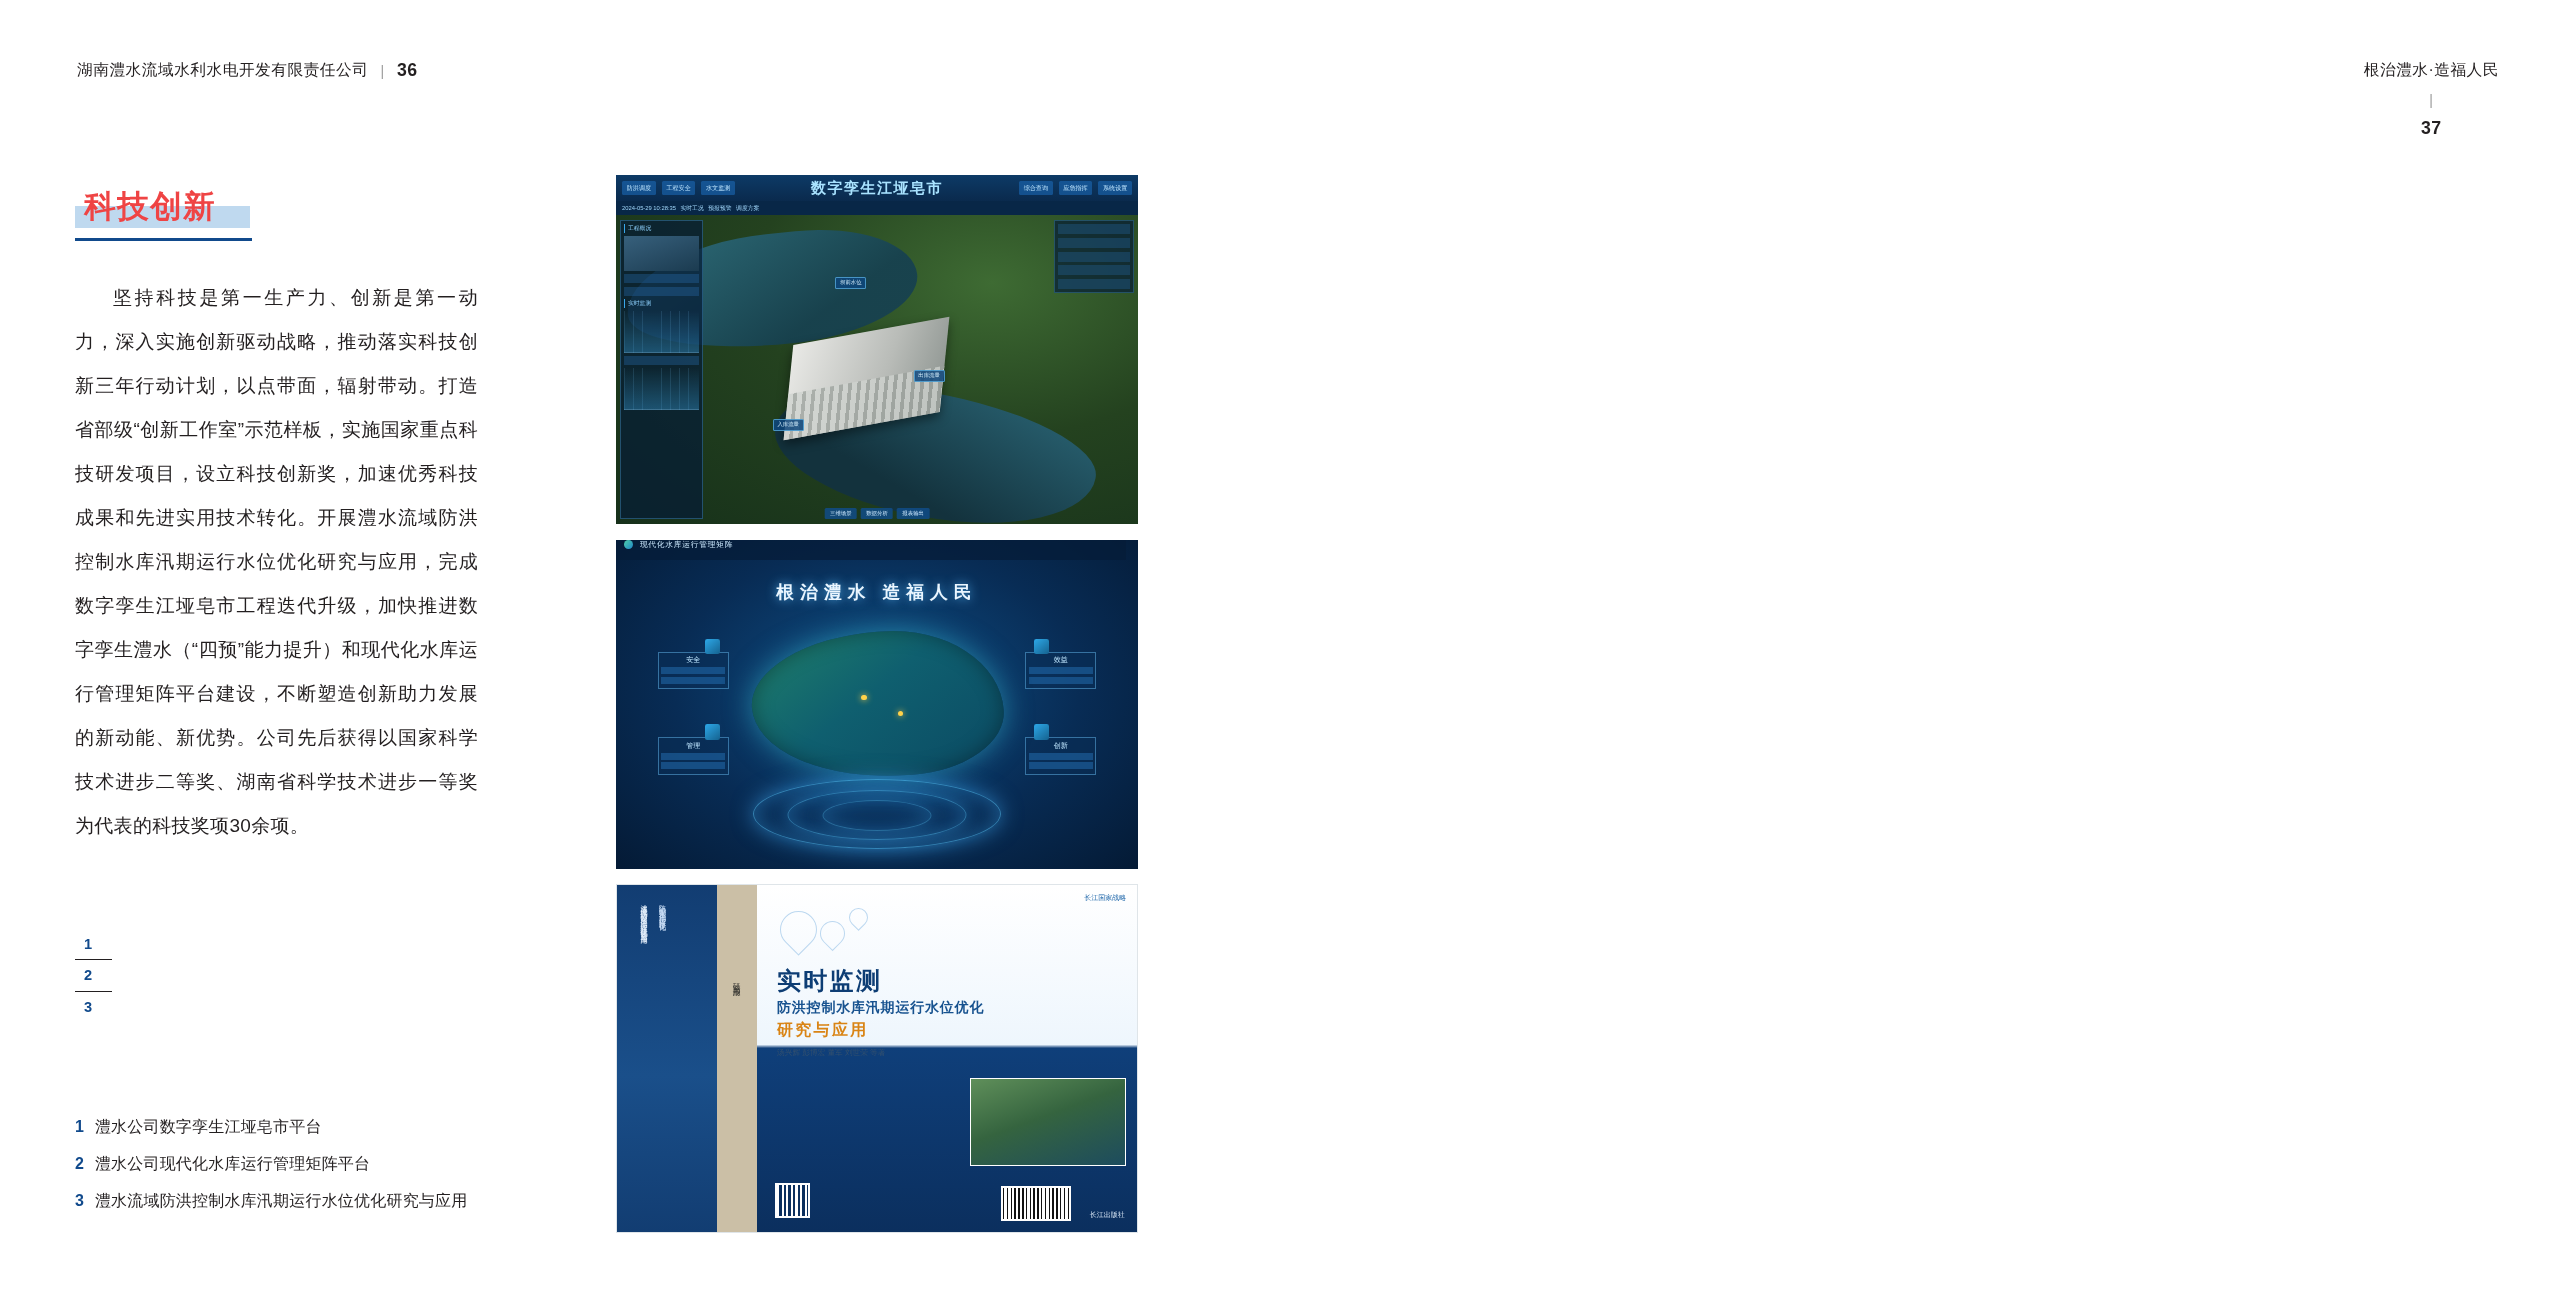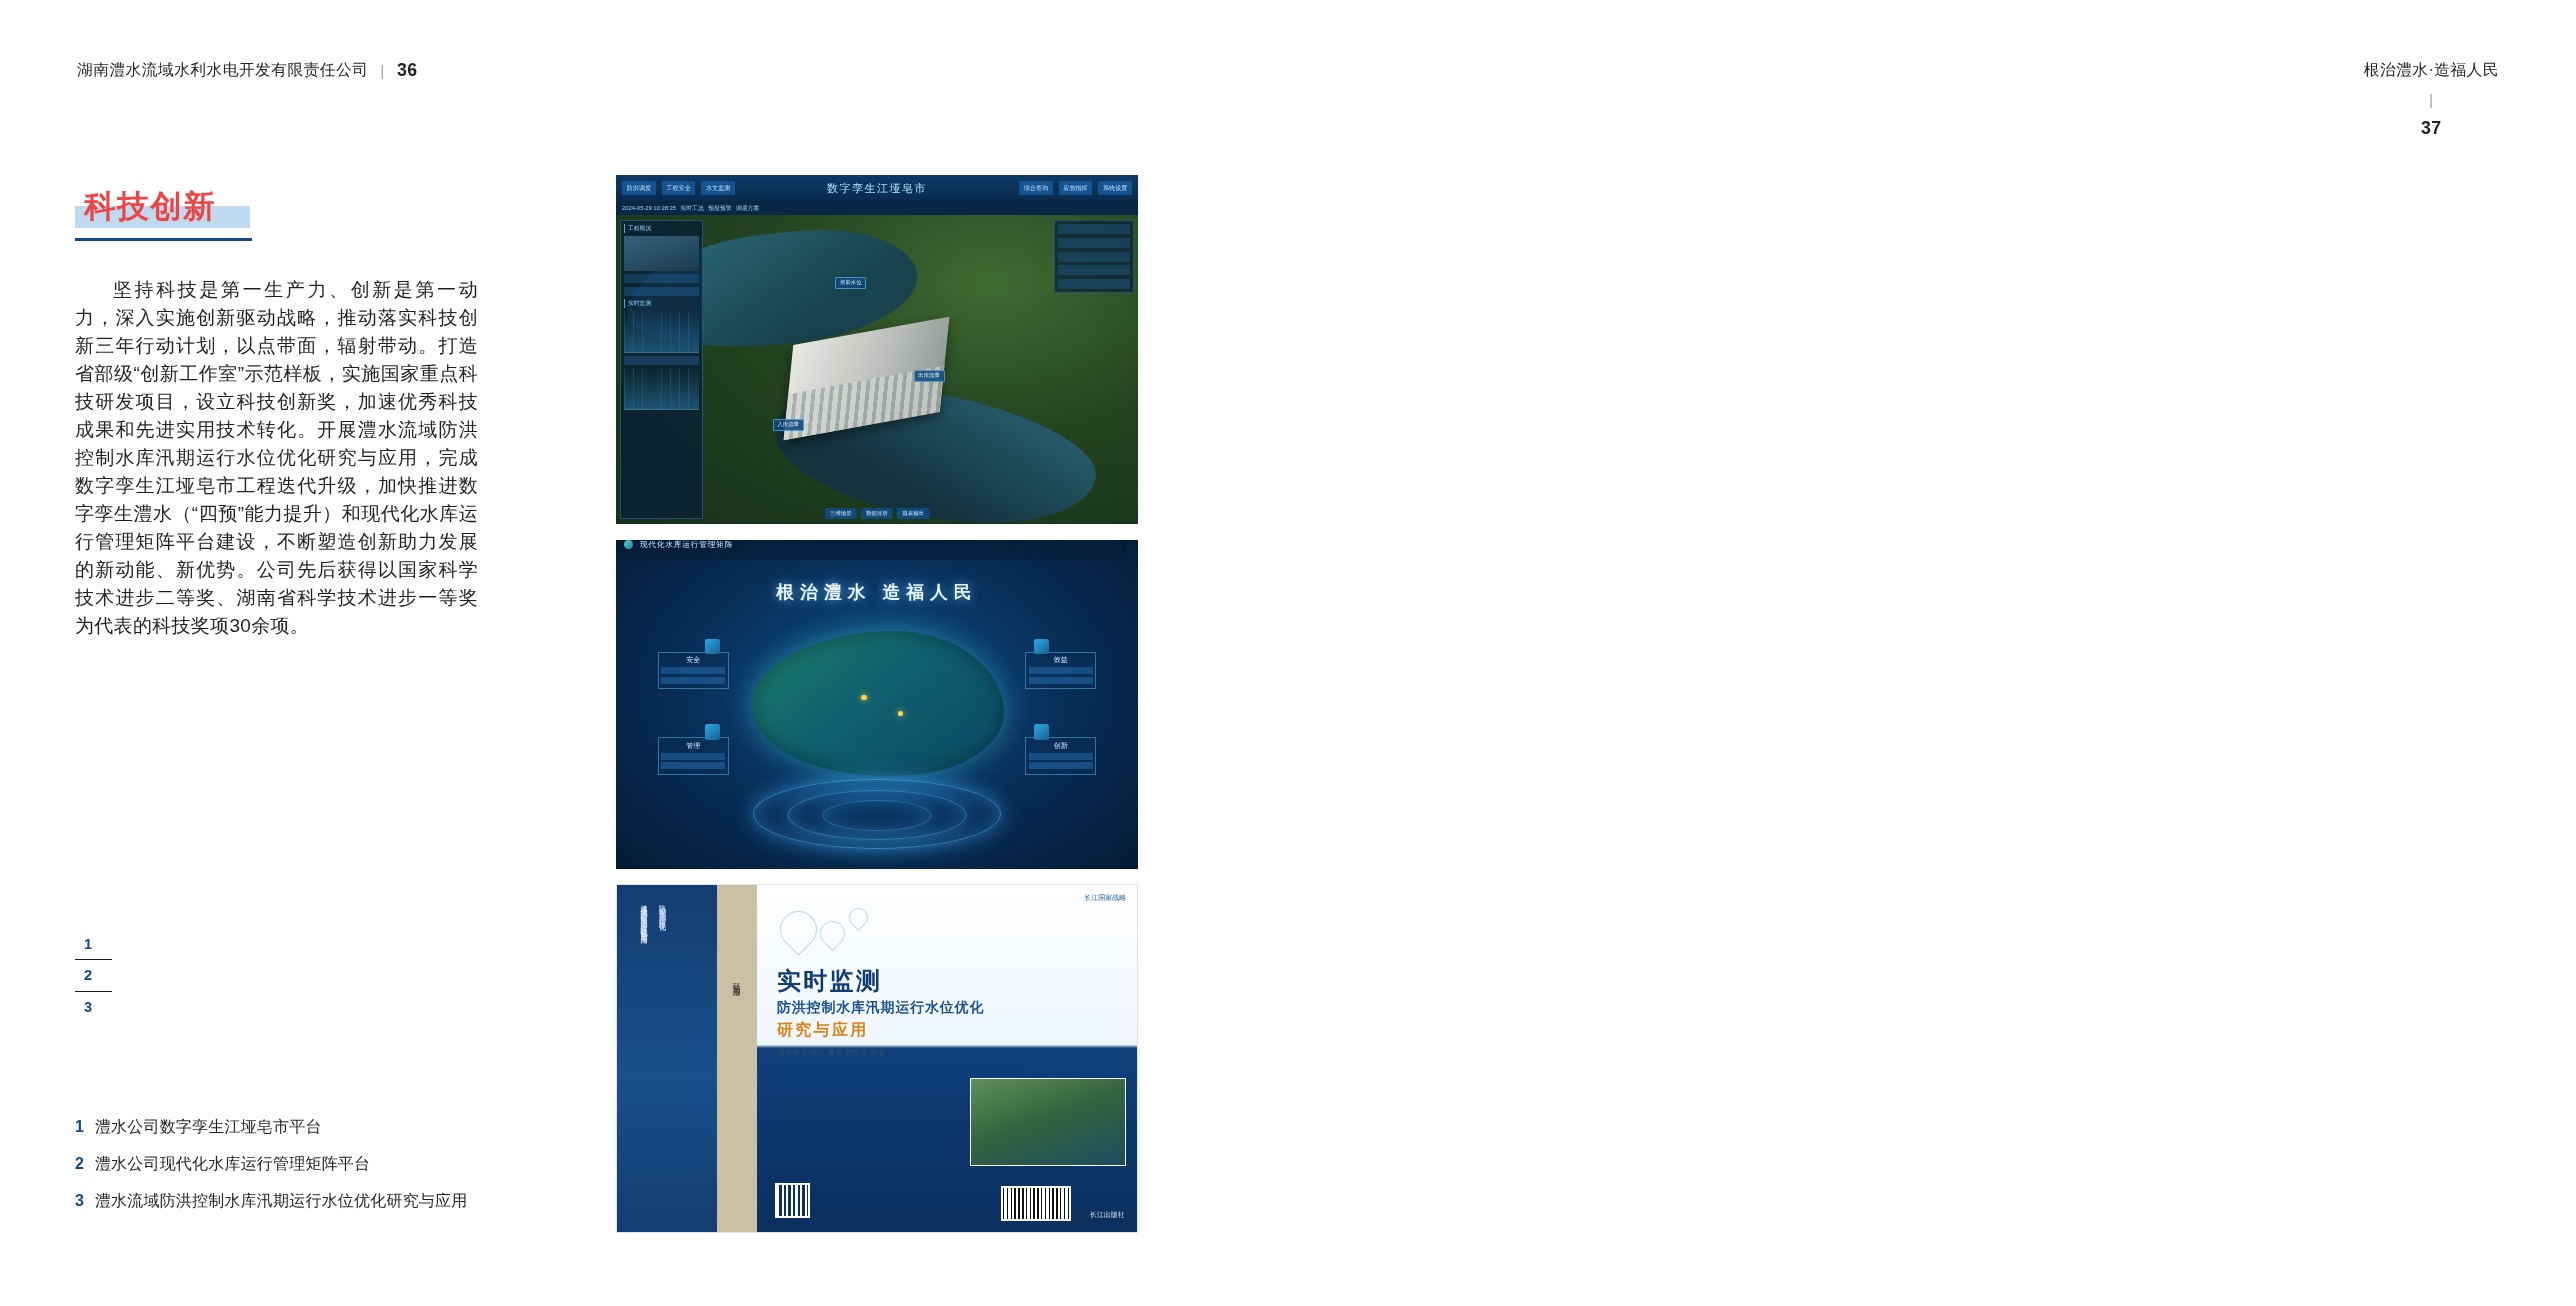--- a/index.html
+++ b/index.html
@@ -88,21 +88,21 @@
     background: #114a8c;
   }
 
   
   .body-copy {
     position: absolute;
     left: 75px;
     top: 276px;
     width: 403px;
     font-size: 19px;
-    line-height: 28px;
+    line-height: 44px;
     letter-spacing: 0.3px;
     text-align: justify;
     text-justify: inter-ideograph;
     color: #231f20;
   }
   .body-copy p { margin: 0; text-indent: 2em; }
 
   
   .ladder {
     position: absolute;
@@ -164,21 +164,21 @@
     background: #0a2540;
   }
   #img-dam .dam-topbar {
     position: absolute; left: 0; top: 0; right: 0; height: 26px;
     background: linear-gradient(180deg,#0d3a66,#0a2a4d);
     display: flex; align-items: center; gap: 6.1px; padding: 0 6.1px;
     box-sizing: border-box;
   }
   #img-dam .dam-topbar .t-title {
     position: absolute; left: 50%; transform: translateX(-50%);
-    color: #a9e3ff; font-size: 11px; letter-spacing: 1.5px; font-weight: normal;
+    color: #a9e3ff; font-size: 15px; letter-spacing: 1.5px; font-weight: bold;
   }
   #img-dam .dam-topbar .t-chip {
     font-size: 6.1px; color: #bfe6ff; background: rgba(30,110,190,.55);
     padding: 2.3px 4.6px; border-radius: 1.5px; white-space: nowrap;
   }
   #img-dam .dam-subbar {
     position: absolute; left: 0; top: 26px; right: 0; height: 14px;
     background: rgba(8,40,72,.8); display: flex; align-items: center;
     gap: 4.6px; padding: 0 6.1px; box-sizing: border-box;
   }

